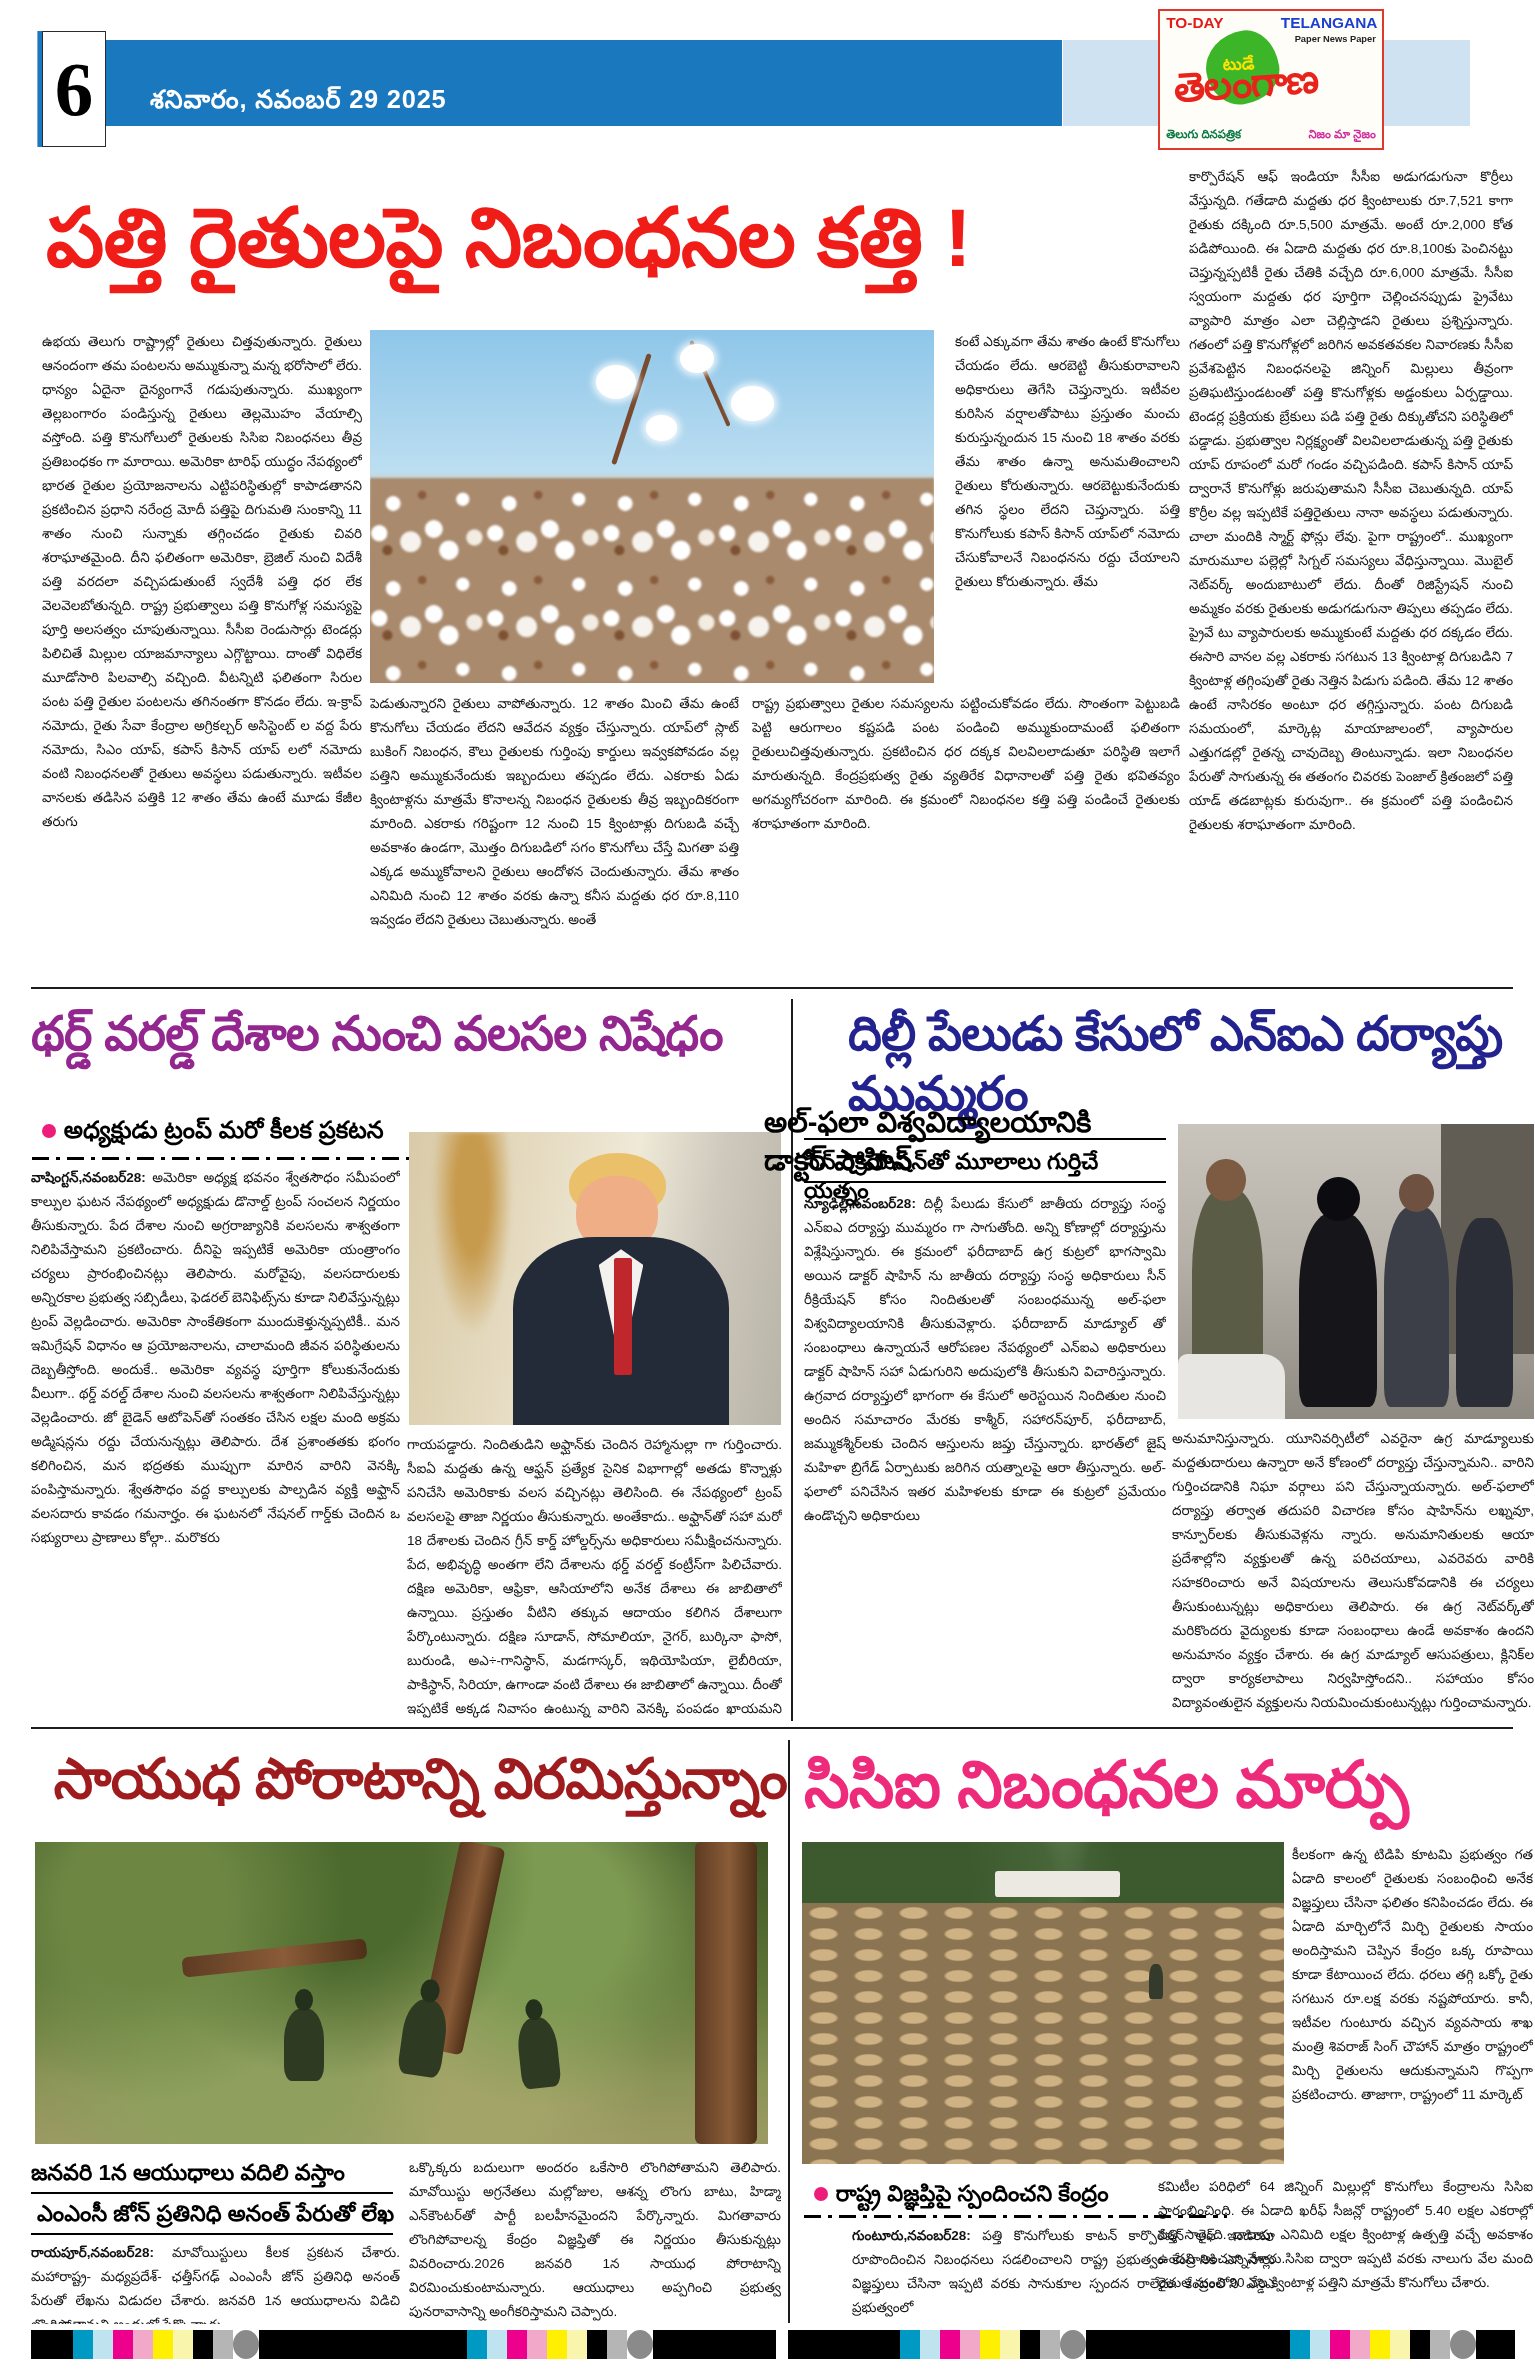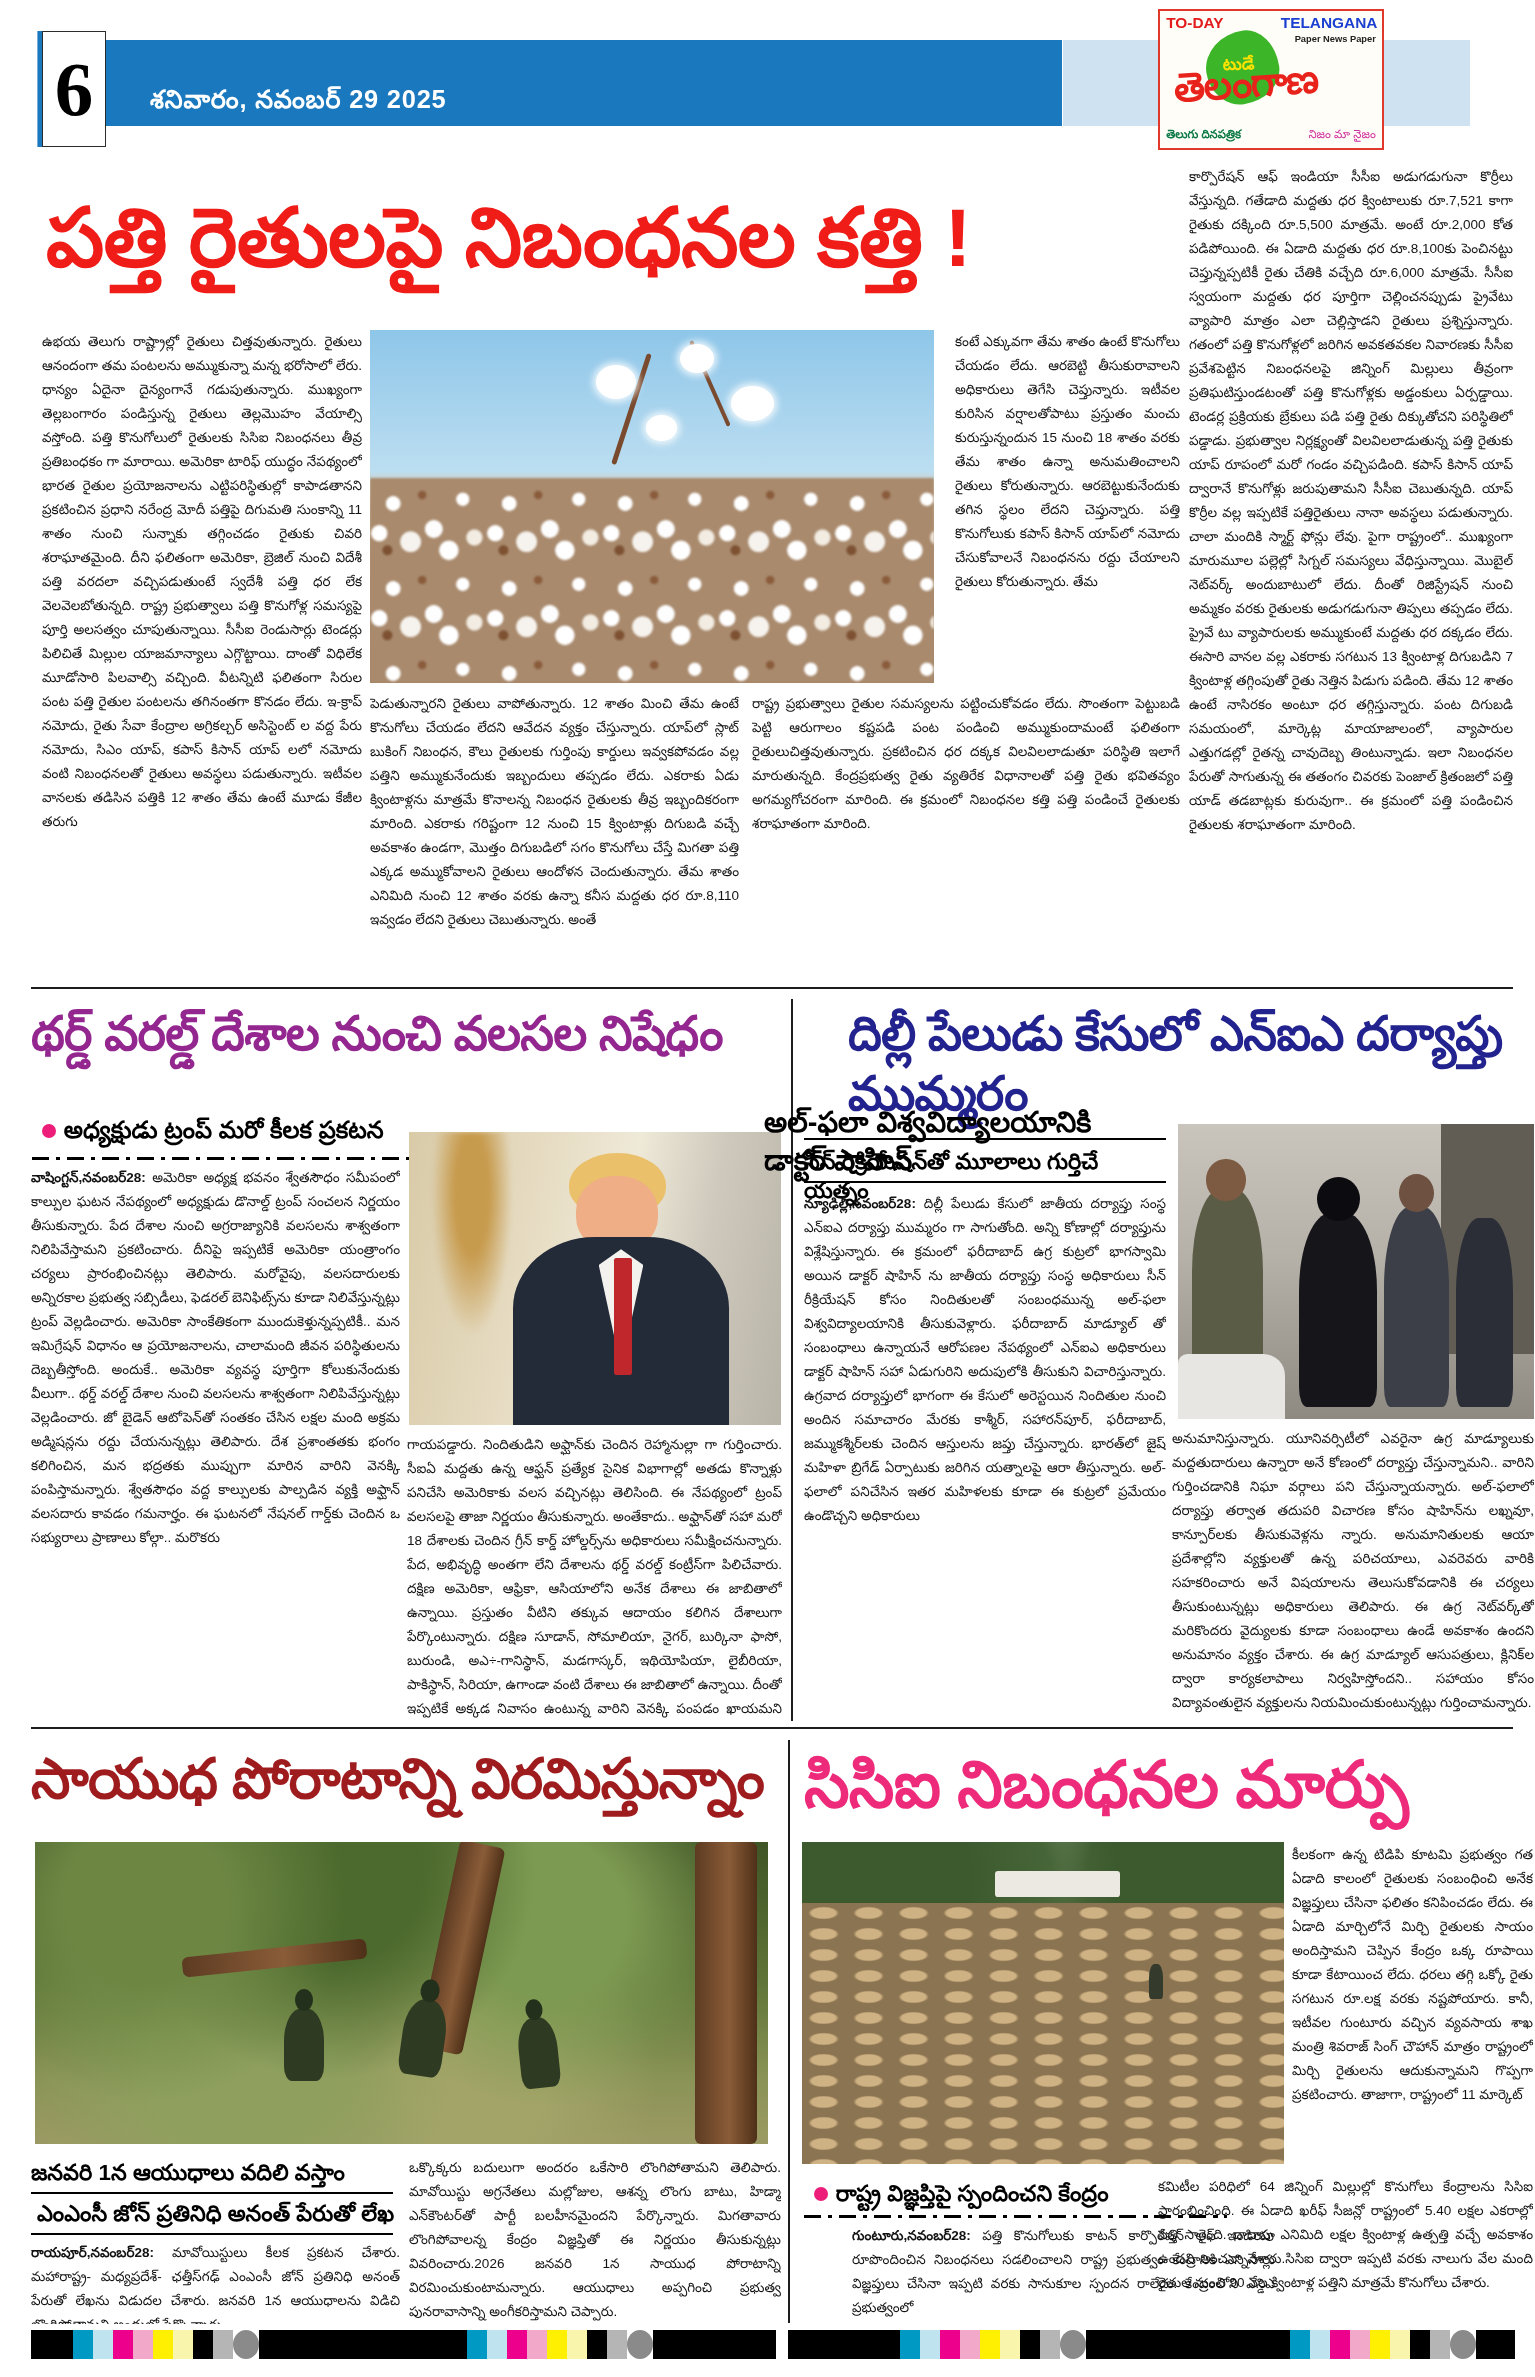--- a/index.html
+++ b/index.html
@@ -17,21 +17,21 @@
   .logo-box{position:absolute;left:1158px;top:9.3px;width:222px;height:137px;background:#fffdf8;border:2.3px solid #e0392b;}
   .logo-today{position:absolute;left:6.2px;top:3.1px;color:#e21c1c;font-weight:bold;font-size:15.4px;}
   .logo-telangana{position:absolute;right:4.6px;top:3.1px;color:#1b3fd0;font-weight:bold;font-size:15.4px;}
   .logo-tag{position:absolute;right:6.2px;top:23px;color:#222;font-size:9.3px;font-weight:bold;}
   .logo-map{position:absolute;left:46px;top:20px;width:73px;height:73px;background:#3db528;
             border-radius:58% 42% 55% 45%/50% 55% 45% 50%;transform:rotate(-8deg);}
   .logo-map-label{position:absolute;left:17px;top:23px;color:#ffe300;font-size:17px;font-weight:bold;transform:rotate(6deg);}
   .logo-script{position:absolute;left:14px;top:48px;width:201px;color:#e8231c;font-size:40px;font-weight:bold;
                transform:rotate(-4deg);letter-spacing:-1.5px;}
   .logo-bl{position:absolute;left:6.2px;bottom:4.6px;color:#0c7a46;font-size:11.6px;font-weight:bold;}
-  .logo-br{position:absolute;right:6.2px;bottom:4.6px;color:#cf2c9c;font-size:11.6px;font-weight:normal;}
+  .logo-br{position:absolute;right:6.2px;bottom:4.6px;color:#cf2c9c;font-size:11.6px;font-weight:bold;}
   
   .headline{position:absolute;font-weight:bold;line-height:1.25;letter-spacing:-0.8px;}
   .hl-red{color:#ef1c18;font-size:82px;}
   .hl-purple{color:#93278f;font-size:48px;}
   .hl-navy{color:#23238f;font-size:48px;}
   .hl-maroon{color:#9e1b1e;font-size:56px;}
   .hl-pink{color:#ee2a7b;font-size:65px;}
   
   .subhead{position:absolute;font-weight:bold;font-size:24px;color:#000;line-height:1.3;}
   .bullet{display:inline-block;width:14px;height:14px;border-radius:50%;background:#ec1e79;margin-right:7.7px;}
@@ -189,21 +189,21 @@
     <div class="nia-man" style="left:58%;top:28%;width:18%;height:68%;background:#3c3f48;"></div>
     <div class="nia-head" style="left:62%;top:17%;width:10%;height:13%;background:#6e5140;"></div>
     <div class="nia-man" style="left:78%;top:32%;width:16%;height:64%;background:#2b2e36;"></div>
     <div class="nia-car"></div>
   </div>
 
   <div class="col" style="left:1172px;top:1427px;width:362px;height:295px;">అనుమానిస్తున్నారు. యూనివర్సిటీలో ఎవరైనా ఉగ్ర మాడ్యూలుకు మద్దతుదారులు ఉన్నారా అనే కోణంలో దర్యాప్తు చేస్తున్నామని.. వారిని గుర్తించడానికి నిఘా వర్గాలు పని చేస్తున్నాయన్నారు. అల్-ఫలాలో దర్యాప్తు తర్వాత తదుపరి విచారణ కోసం షాహిన్‌ను లఖ్నవూ, కాన్పూర్‌లకు తీసుకువెళ్లను న్నారు. అనుమానితులకు ఆయా ప్రదేశాల్లోని వ్యక్తులతో ఉన్న పరిచయాలు, ఎవరెవరు వారికి సహకరించారు అనే విషయాలను తెలుసుకోవడానికి ఈ చర్యలు తీసుకుంటున్నట్లు అధికారులు తెలిపారు. ఈ ఉగ్ర నెట్‌వర్క్‌తో మరికొందరు వైద్యులకు కూడా సంబంధాలు ఉండే అవకాశం ఉందని అనుమానం వ్యక్తం చేశారు. ఈ ఉగ్ర మాడ్యూల్ ఆసుపత్రులు, క్లినిక్‌ల ద్వారా కార్యకలాపాలు నిర్వహిస్తోందని.. సహాయం కోసం విద్యావంతులైన వ్యక్తులను నియమించుకుంటున్నట్లు గుర్తించామన్నారు.</div>
 
   <div class="hline" style="left:31px;top:1727px;width:1482px;"></div>
 
-  <div class="headline hl-maroon" style="left:31px;top:1744px;width:756px;">సాయుధ పోరాటాన్ని విరమిస్తున్నాం</div>
+  <div class="headline hl-maroon" style="left:31px;top:1744px;width:756px;text-align:right;">సాయుధ పోరాటాన్ని విరమిస్తున్నాం</div>
 
   <div class="photo" style="left:35px;top:1842px;width:733px;height:302px;">
     <div class="jungle-bg"></div>
     <div class="trunk" style="left:55%;top:0;width:46px;height:70%;transform:rotate(12deg);"></div>
     <div class="trunk" style="left:90%;top:0;width:62px;height:100%;"></div>
     <div class="trunk" style="left:20%;top:35%;width:185px;height:20px;transform:rotate(-6deg);"></div>
     <div class="soldier" style="left:34%;top:55%;width:40px;height:73px;"></div>
     <div class="soldier" style="left:50%;top:52%;width:43px;height:77px;transform:rotate(8deg);"></div>
     <div class="soldier" style="left:66%;top:58%;width:39px;height:71px;transform:rotate(-6deg);"></div>
   </div>

